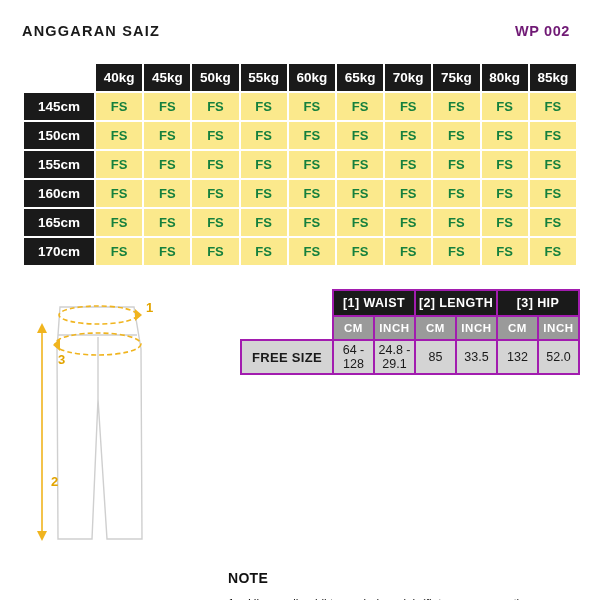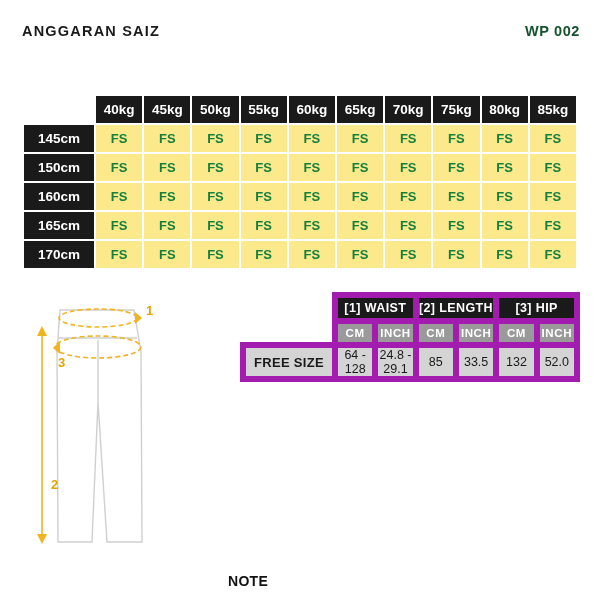--- a/index.html
+++ b/index.html
@@ -27,38 +27,37 @@
     padding: 0 22px;
   }
   .header-title {
     font-size: 14.5px;
     font-weight: bold;
     letter-spacing: 1.2px;
     color: #1a1a1a;
   }
   .header-code {
     position: absolute;
-    right: 20px;
+    right: 30px;
     top: 50%;
     transform: translateY(-50%);
     font-size: 14.5px;
     font-weight: bold;
     letter-spacing: 0.6px;
-    color: #14532d;
+    color: #701a75;
   }
 
   
   .grid-wrap {
     padding: 0 22px;
   }
   table.size-grid {
     border-collapse: collapse;
     width: 556px;
     table-layout: fixed;
-    margin-top: 32px;
   }
   table.size-grid td, table.size-grid th {
     border: 2px solid #ffffff;
     height: 29px;
     text-align: center;
     vertical-align: middle;
     font-size: 13px;
     font-weight: bold;
     padding: 0;
   }
@@ -102,21 +101,21 @@
     flex: 1 1 auto;
     padding-left: 6px;
   }
 
   table.meas {
     border-collapse: collapse;
     width: 340px;
     table-layout: fixed;
   }
   table.meas th, table.meas td {
-    border: 6px solid #a21caf;
+    border: 2px solid #a21caf;
     text-align: center;
     vertical-align: middle;
     padding: 0;
   }
   table.meas th.grp {
     background: #1a1a1a;
     color: #ffffff;
     font-size: 12.5px;
     font-weight: bold;
     height: 26px;
@@ -207,20 +206,33 @@
           <td class="cell">FS</td>
           <td class="cell">FS</td>
           <td class="cell">FS</td>
           <td class="cell">FS</td>
           <td class="cell">FS</td>
           <td class="cell">FS</td>
           <td class="cell">FS</td>
         </tr>
         <tr>
           <th class="rowhead">150cm</th>
+          <td class="cell">FS</td>
+          <td class="cell">FS</td>
+          <td class="cell">FS</td>
+          <td class="cell">FS</td>
+          <td class="cell">FS</td>
+          <td class="cell">FS</td>
+          <td class="cell">FS</td>
+          <td class="cell">FS</td>
+          <td class="cell">FS</td>
+          <td class="cell">FS</td>
+        </tr>
+        <tr>
+          <th class="rowhead">155cm</th>
           <td class="cell">FS</td>
           <td class="cell">FS</td>
           <td class="cell">FS</td>
           <td class="cell">FS</td>
           <td class="cell">FS</td>
           <td class="cell">FS</td>
           <td class="cell">FS</td>
           <td class="cell">FS</td>
           <td class="cell">FS</td>
           <td class="cell">FS</td>

